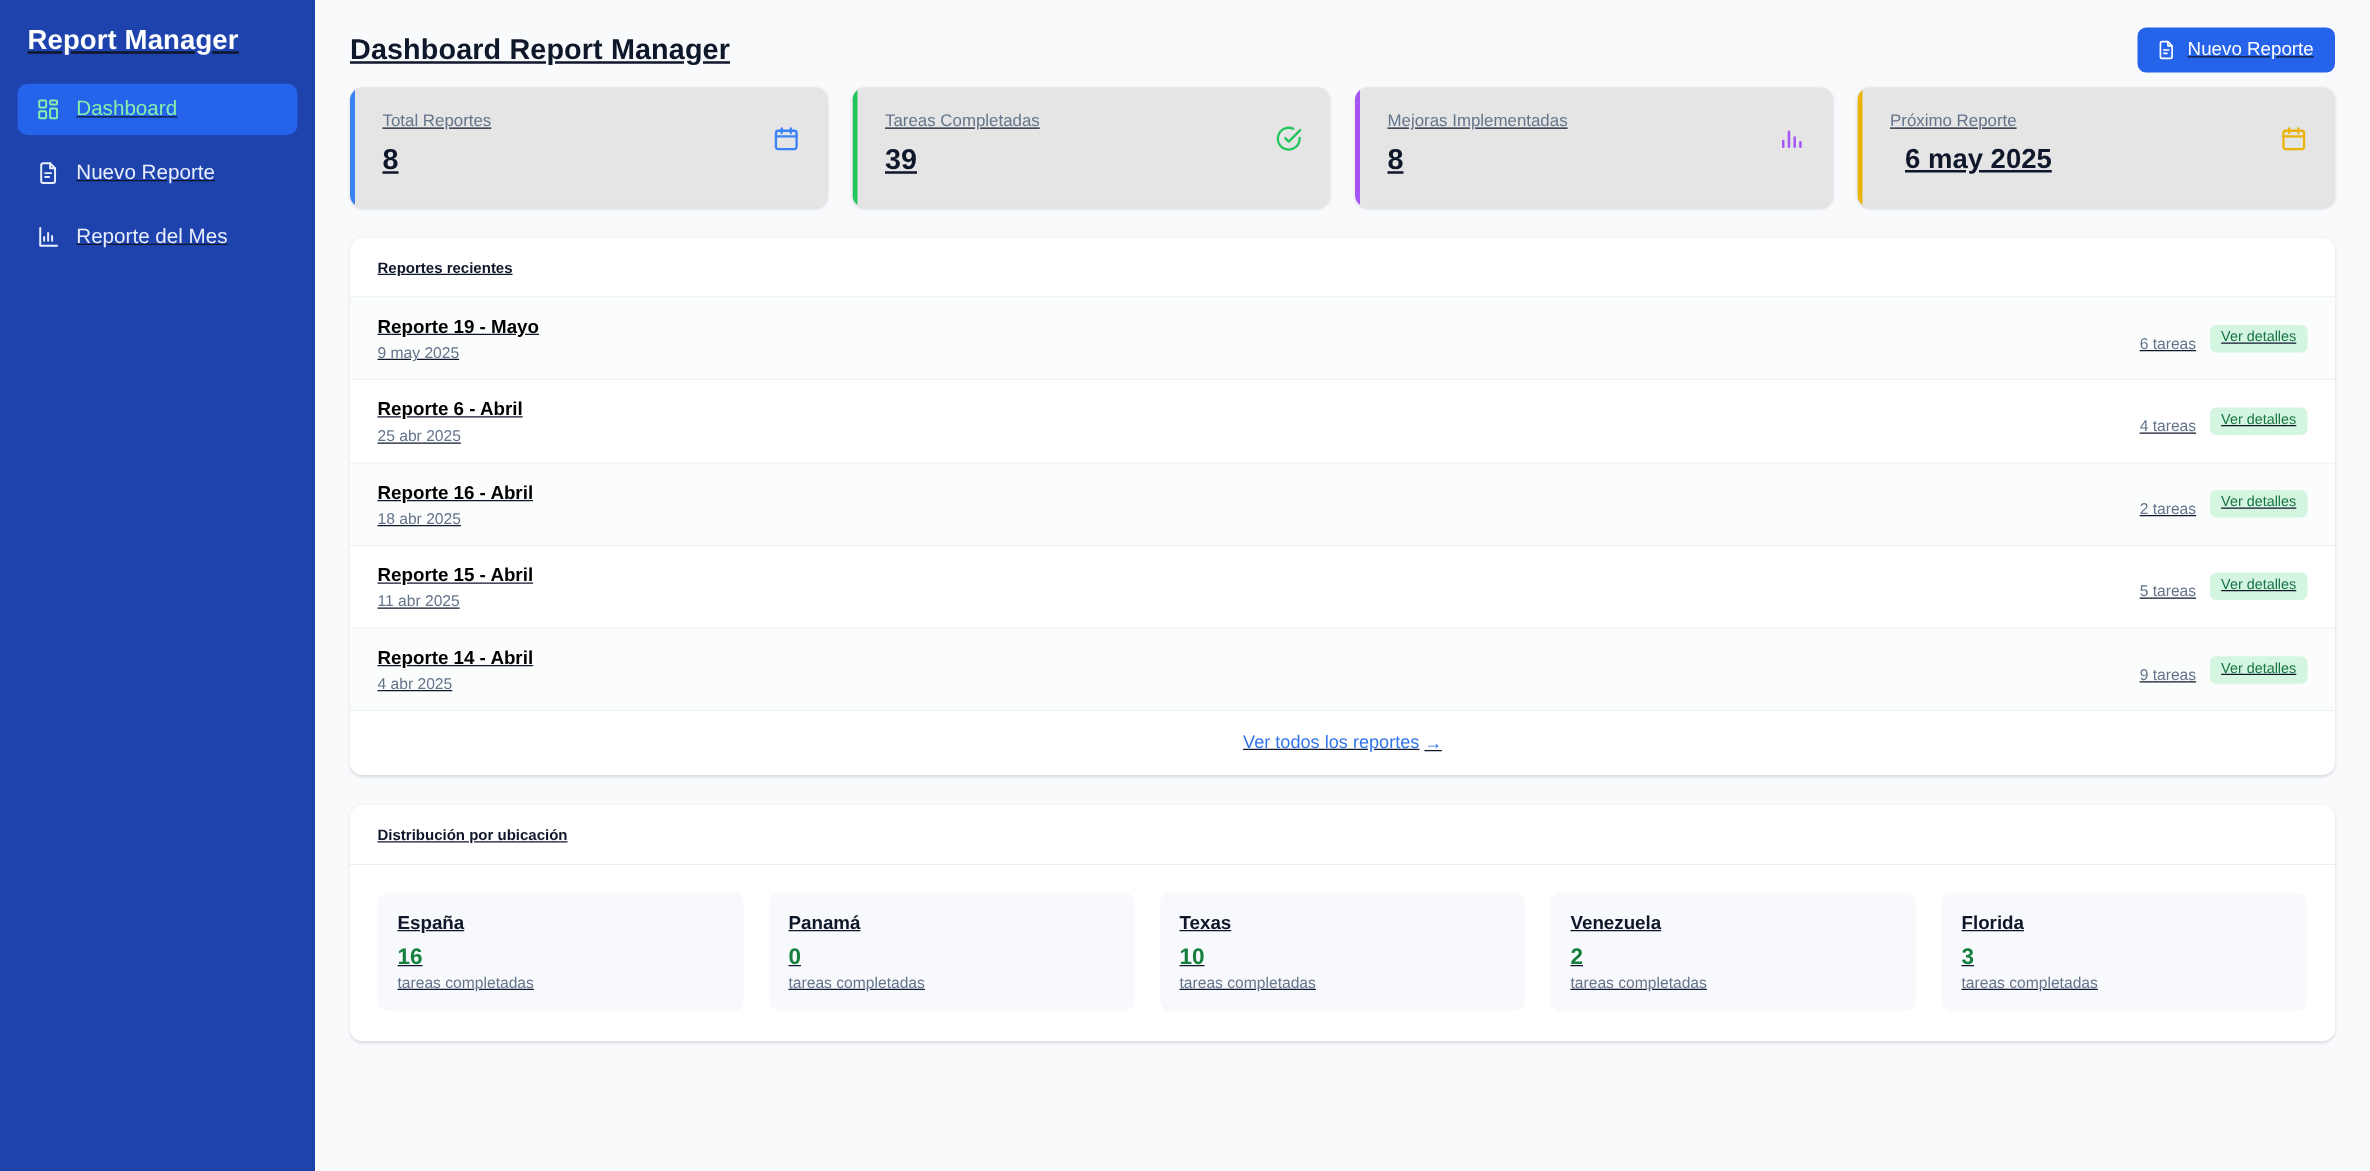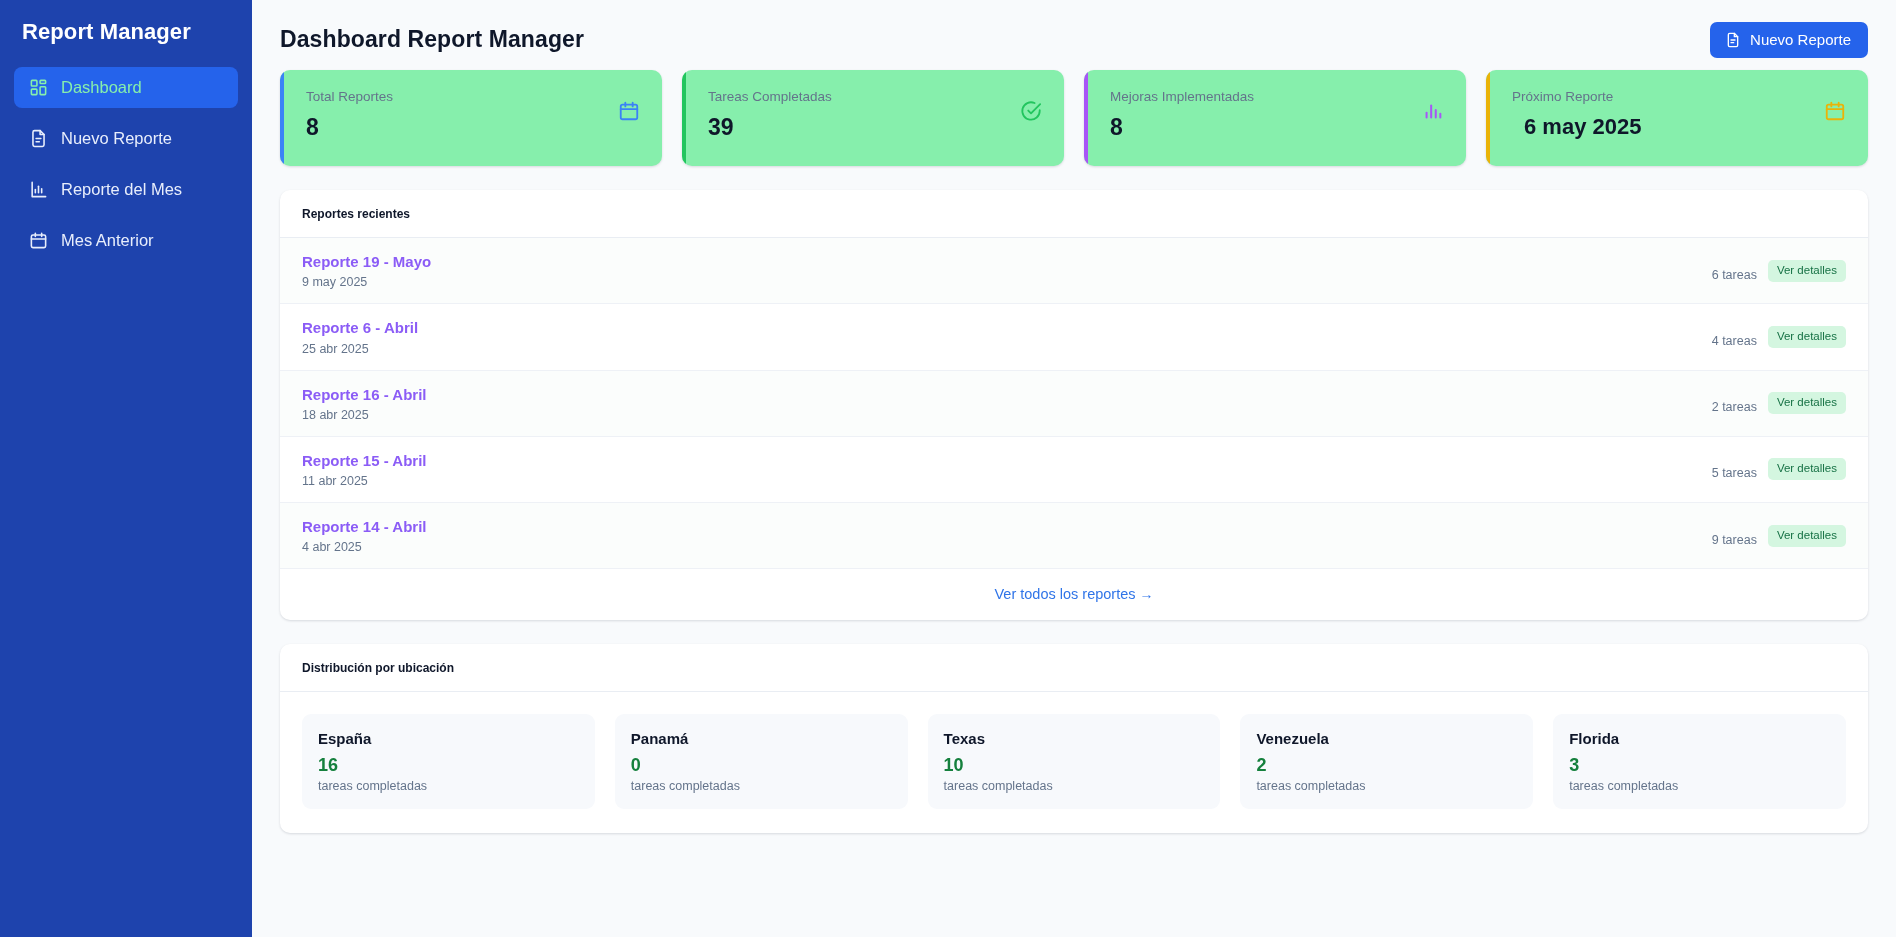--- a/index.html
+++ b/index.html
@@ -15,20 +15,21 @@
     font-family: "Liberation Sans", "DejaVu Sans", sans-serif;
     background: #f8fafc;
     color: #0f172a;
     -webkit-font-smoothing: antialiased;
   }
 
   .app {
     display: flex;
     width: 1896px;
     height: 937px;
+    text-decoration: underline;
   }
 
   
   .sidebar {
     width: 252px;
     flex: 0 0 252px;
     background: #1e43ad;
     color: #ffffff;
     padding: 0;
     position: relative;
@@ -118,21 +119,21 @@
 
   
   .stats {
     display: grid;
     grid-template-columns: repeat(4, 1fr);
     gap: 20px;
     margin-top: 8px;
   }
   .stat-card {
     position: relative;
-    background: #86efac;
+    background: #e5e5e5;
     border-radius: 10px;
     height: 96px;
     padding: 19px 22px 0 26px;
     box-shadow: 0 1px 3px rgba(15,23,42,.09), 0 1px 2px rgba(15,23,42,.05);
     display: flex;
     align-items: flex-start;
     justify-content: space-between;
     overflow: hidden;
   }
   .stat-card .accent {
@@ -186,21 +187,21 @@
     justify-content: space-between;
     padding: 14px 22px 14px 22px;
     border-bottom: 1px solid #eef1f6;
     min-height: 64px;
     cursor: pointer;
   }
   .report-row:nth-child(even) { background: #fbfdfc; }
   .report-name {
     font-size: 15px;
     font-weight: 700;
-    color: #8b5cf6;
+    color: #000000;
     line-height: 1.35;
   }
   .report-date {
     font-size: 12.5px;
     color: #64748b;
     margin-top: 3px;
   }
   .report-right {
     display: flex;
     align-items: flex-end;
@@ -310,31 +311,20 @@
           <svg width="19" height="19" viewBox="0 0 24 24" fill="none" stroke="currentColor" stroke-width="2" stroke-linecap="round" stroke-linejoin="round">
             <path d="M4 3v18h17"></path>
             <line x1="8" y1="16" x2="8" y2="12"></line>
             <line x1="12" y1="16" x2="12" y2="8"></line>
             <line x1="16" y1="16" x2="16" y2="11"></line>
           </svg>
         </span>
         <span>Reporte del Mes</span>
       </div>
 
-      <div class="nav-item">
-        <span class="nav-icon">
-          <svg width="19" height="19" viewBox="0 0 24 24" fill="none" stroke="currentColor" stroke-width="2" stroke-linecap="round" stroke-linejoin="round">
-            <rect x="3" y="5" width="18" height="16" rx="2"></rect>
-            <line x1="3" y1="10" x2="21" y2="10"></line>
-            <line x1="8" y1="3" x2="8" y2="7"></line>
-            <line x1="16" y1="3" x2="16" y2="7"></line>
-          </svg>
-        </span>
-        <span>Mes Anterior</span>
-      </div>
 
     </nav>
   </aside>
 
   <main class="main">
 
     <div class="topbar">
       <h1 class="page-title">Dashboard Report Manager</h1>
       <button class="btn-primary">
         <span>

